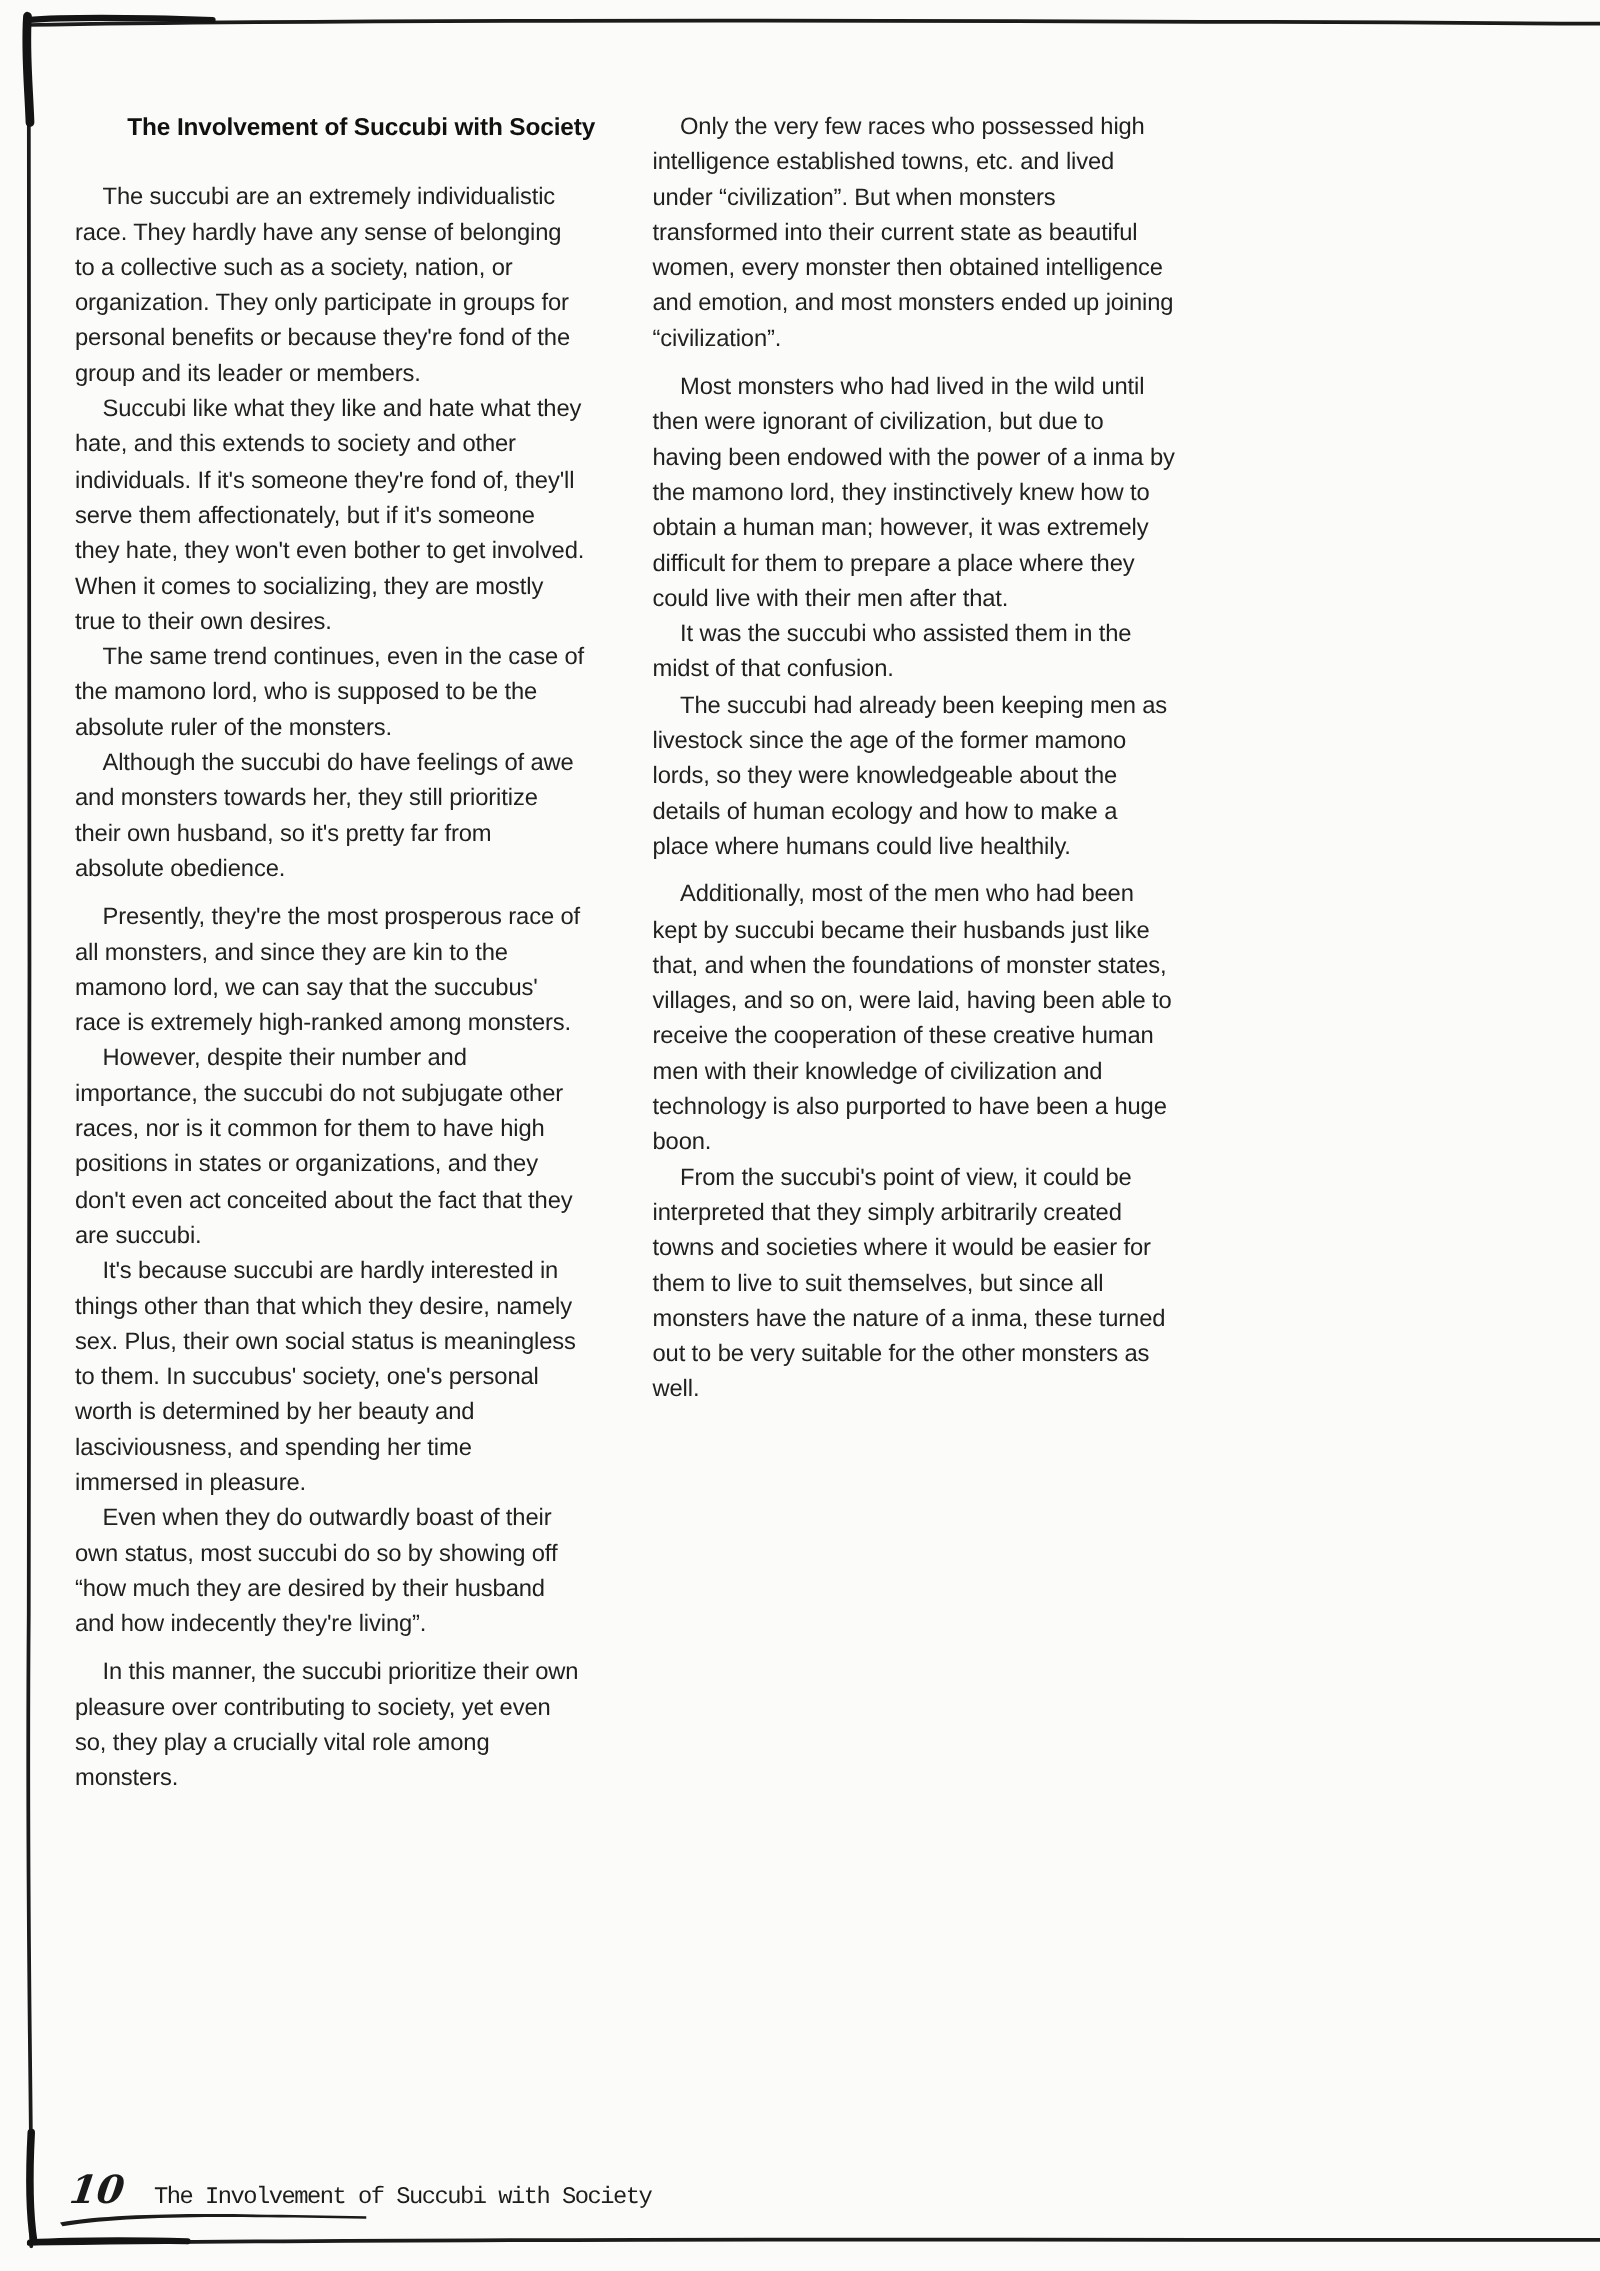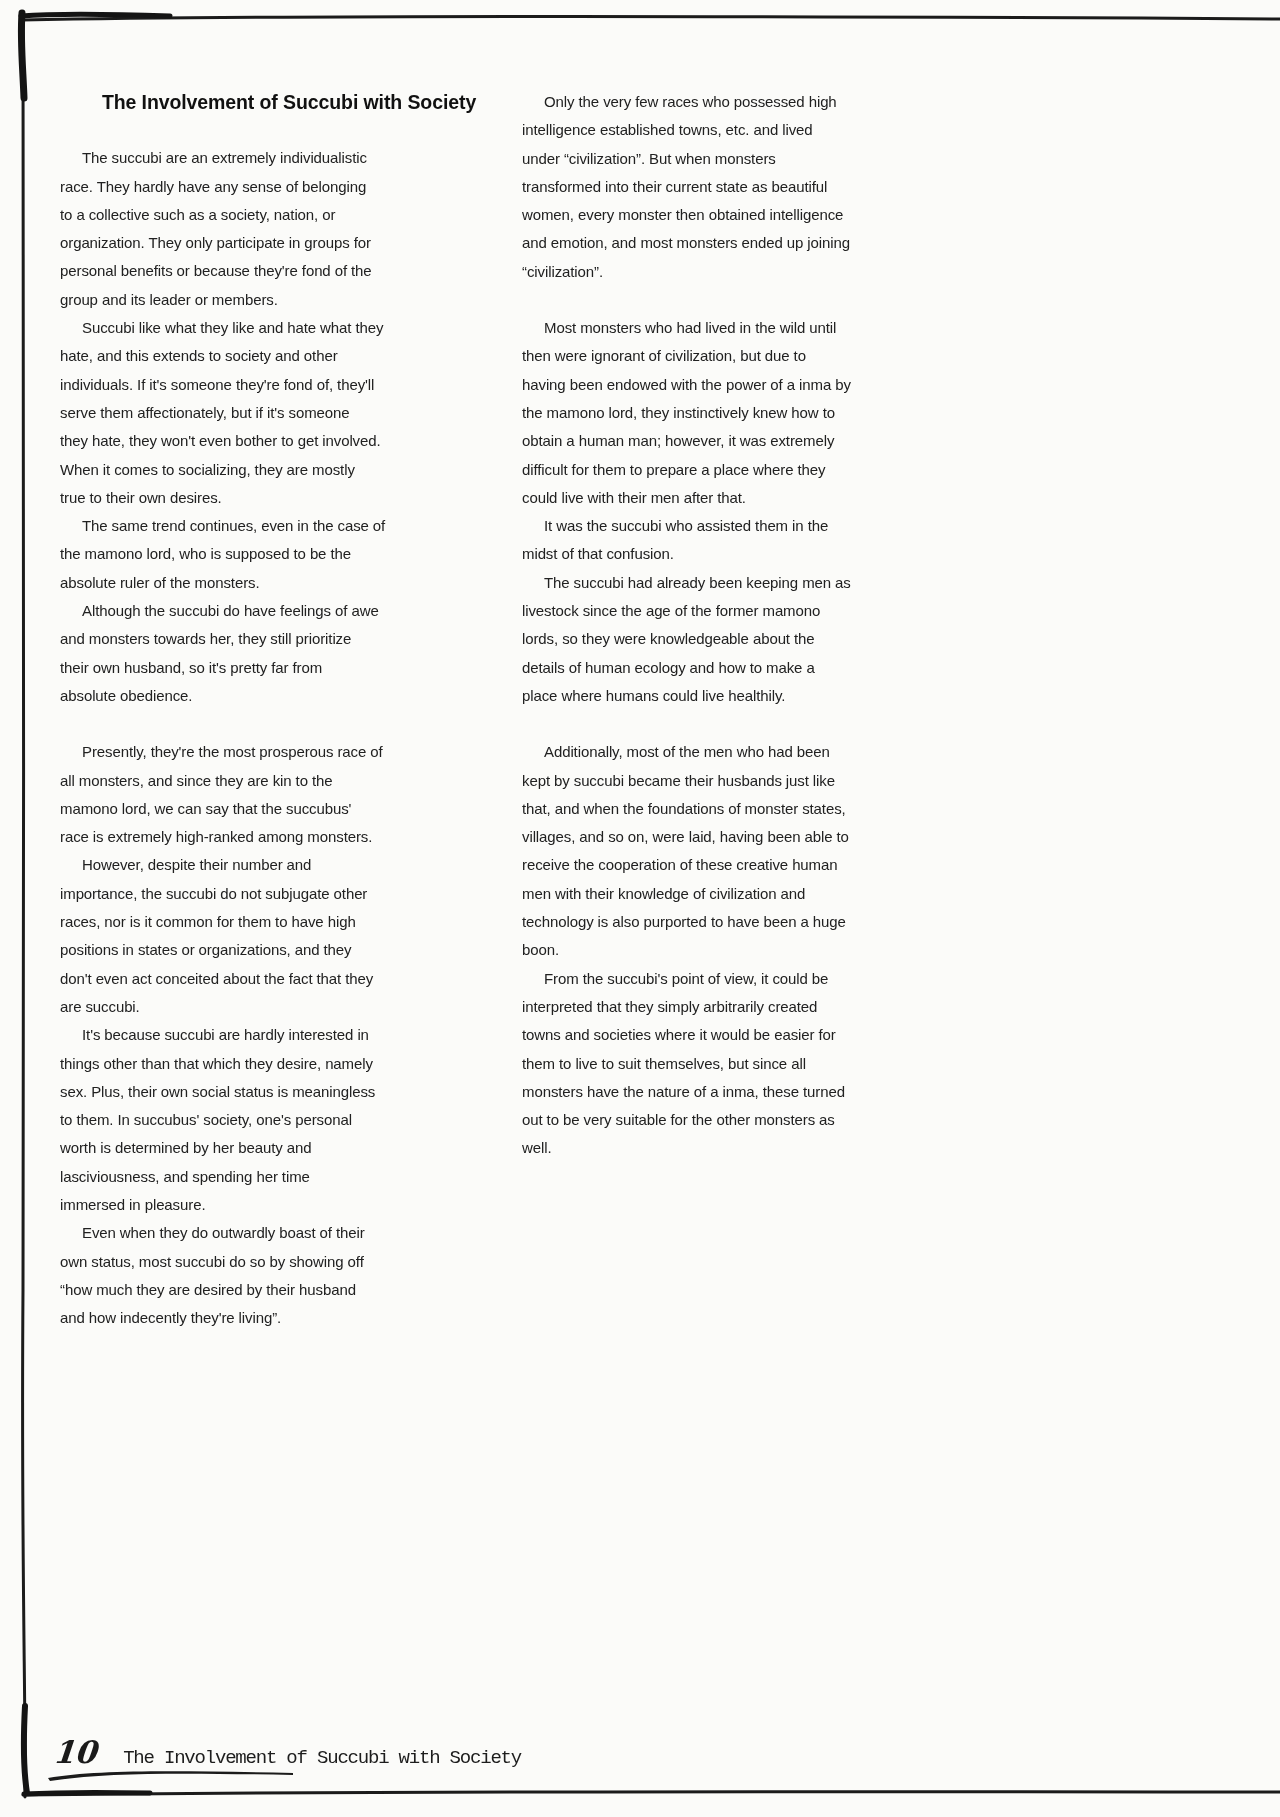--- a/index.html
+++ b/index.html
@@ -22,24 +22,24 @@
   .col.right { left: 522px; width: 458px; }
   .page-title {
     font-size: 19.5px;
     font-weight: bold;
     text-align: center;
     line-height: 28.3px;
     letter-spacing: -0.1px;
     margin: 0 0 28px 0;
     color: #111;
   }
-  .group + .group { margin-top: 28px; }
+  .group + .group { margin-top: 10px; }
   .col p {
     margin: 0;
-    font-size: 15px;
+    font-size: 19px;
     line-height: 28.3px;
     letter-spacing: -0.1px;
     white-space: pre;
     text-indent: 22px;
     color: #212121;
   }
   .footer {
     position: absolute;
     left: 56px; top: 1734px;
     display: flex;
@@ -119,20 +119,24 @@
 to them. In succubus' society, one's personal
 worth is determined by her beauty and
 lasciviousness, and spending her time
 immersed in pleasure.</p>
     <p>Even when they do outwardly boast of their
 own status, most succubi do so by showing off
 “how much they are desired by their husband
 and how indecently they're living”.</p>
   </div>
   <div class="group">
+    <p>In this manner, the succubi prioritize their own
+pleasure over contributing to society, yet even
+so, they play a crucially vital role among
+monsters.</p>
   </div>
 </div>
 
 <div class="col right">
   <div class="group">
     <p>Only the very few races who possessed high
 intelligence established towns, etc. and lived
 under “civilization”. But when monsters
 transformed into their current state as beautiful
 women, every monster then obtained intelligence

